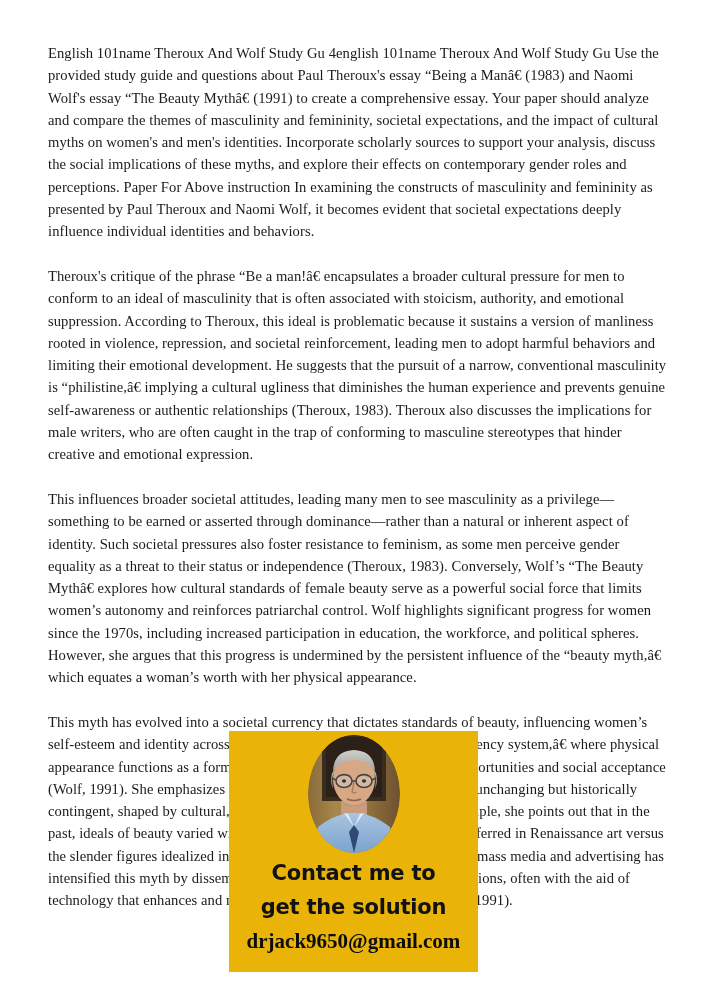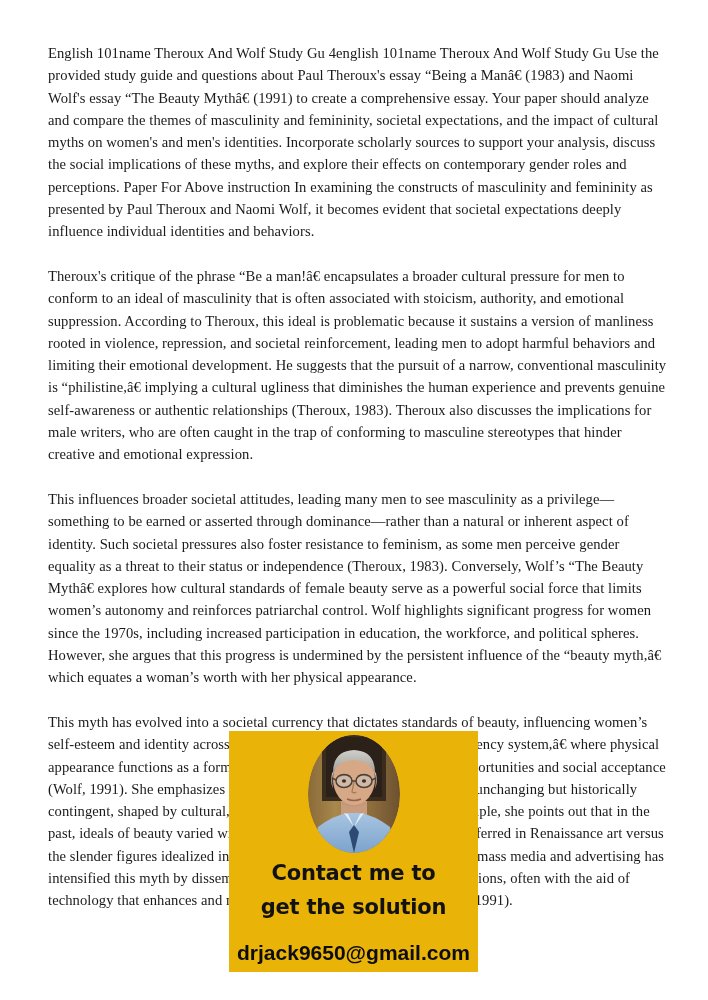--- a/index.html
+++ b/index.html
@@ -67,27 +67,27 @@
     line-height: 26px;
     color: #121212;
     text-align: center;
     letter-spacing: -0.01em;
     white-space: nowrap;
   }
   #contact-line-1 { margin-top: 7px; }
   #contact-line-2 { margin-top: 8px; }
 
   #contact-email {
-    font-family: Liberation Sans, sans-serif;
+    font-family: Liberation Serif, serif;
     font-weight: bold;
     font-size: 21px;
     line-height: 26px;
     color: #0d0d0d;
     text-align: center;
-    margin-top: 20px;
+    margin-top: 8px;
     white-space: nowrap;
   }
 </style>
 </head>
 <body>
 
 <div id="doc">
   <p class="para">English 101name Theroux And Wolf Study Gu 4english 101name Theroux And Wolf Study Gu Use the provided study guide and questions about Paul Theroux's essay “Being a Manâ€ (1983) and Naomi Wolf's essay “The Beauty Mythâ€ (1991) to create a comprehensive essay. Your paper should analyze and compare the themes of masculinity and femininity, societal expectations, and the impact of cultural myths on women's and men's identities. Incorporate scholarly sources to support your analysis, discuss the social implications of these myths, and explore their effects on contemporary gender roles and perceptions. Paper For Above instruction In examining the constructs of masculinity and femininity as presented by Paul Theroux and Naomi Wolf, it becomes evident that societal expectations deeply influence individual identities and behaviors.</p>
   <p class="para">Theroux's critique of the phrase “Be a man!â€ encapsulates a broader cultural pressure for men to conform to an ideal of masculinity that is often associated with stoicism, authority, and emotional suppression. According to Theroux, this ideal is problematic because it sustains a version of manliness rooted in violence, repression, and societal reinforcement, leading men to adopt harmful behaviors and limiting their emotional development. He suggests that the pursuit of a narrow, conventional masculinity is “philistine,â€ implying a cultural ugliness that diminishes the human experience and prevents genuine self-awareness or authentic relationships (Theroux, 1983). Theroux also discusses the implications for male writers, who are often caught in the trap of conforming to masculine stereotypes that hinder creative and emotional expression.</p>
   <p class="para">This influences broader societal attitudes, leading many men to see masculinity as a privilege—something to be earned or asserted through dominance—rather than a natural or inherent aspect of identity. Such societal pressures also foster resistance to feminism, as some men perceive gender equality as a threat to their status or independence (Theroux, 1983). Conversely, Wolf’s “The Beauty Mythâ€ explores how cultural standards of female beauty serve as a powerful social force that limits women’s autonomy and reinforces patriarchal control. Wolf highlights significant progress for women since the 1970s, including increased participation in education, the workforce, and political spheres. However, she argues that this progress is undermined by the persistent influence of the “beauty myth,â€ which equates a woman’s worth with her physical appearance.</p>

